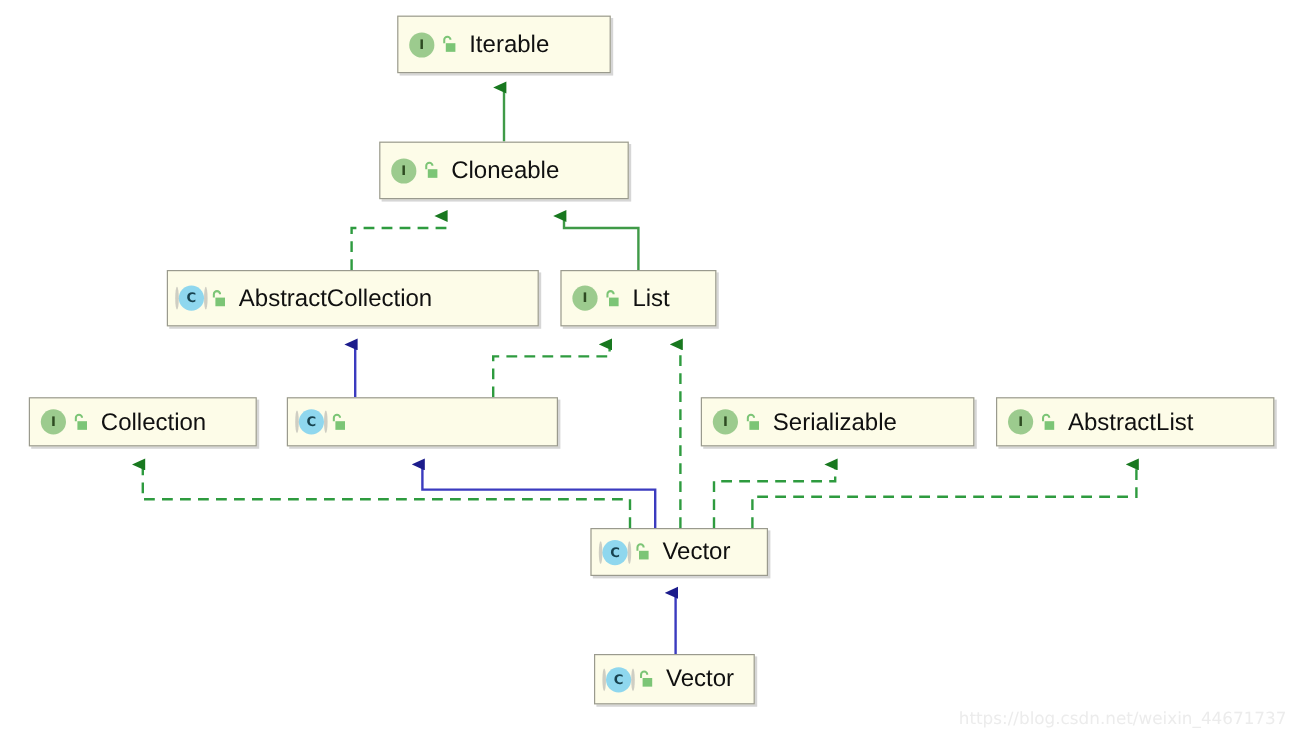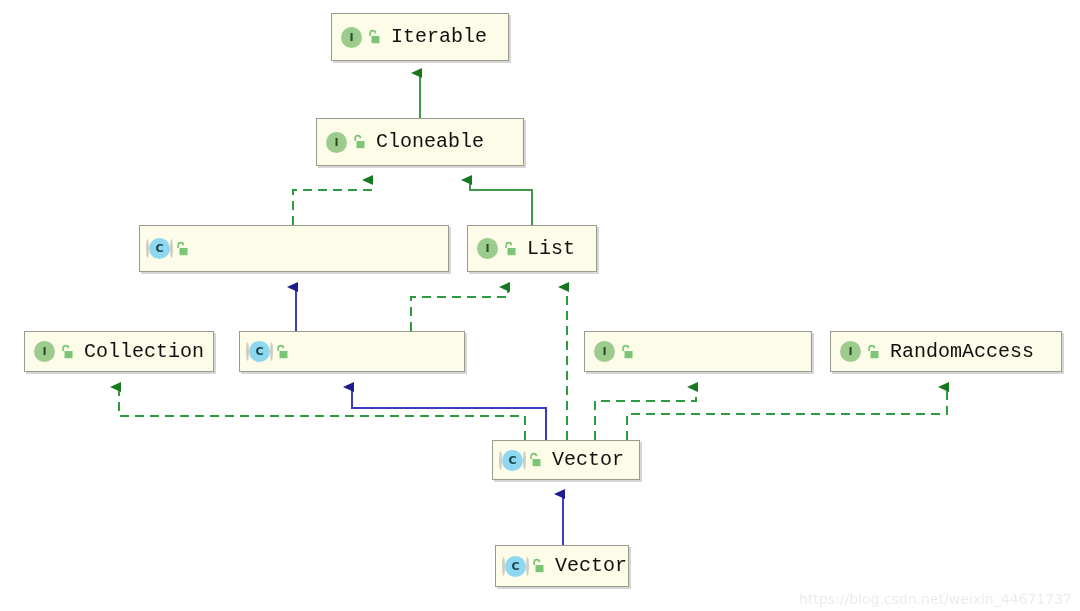--- a/index.html
+++ b/index.html
@@ -19,21 +19,21 @@
     background:#fdfce8;
     border:1px solid #9a9a8e;
     box-shadow:2px 2px 0 0 rgba(0,0,0,0.16);
     display:flex;
     align-items:center;
     padding:0 11px 0 9px;
     white-space:nowrap;
   }
   .node .glyphs{display:flex;align-items:center;flex:0 0 auto;}
   .node .label{
-    font-family:Liberation Mono, monospace;
+    font-family:Liberation Sans, sans-serif;
     font-size:20px;
     color:#101010;
     letter-spacing:0px;
     margin-left:10px;
     line-height:1;
   }
 
   
   .badge{
     width:21px;height:21px;border-radius:50%;
@@ -127,20 +127,21 @@
   </div>
 
   <div class="node" style="left:139px;top:225px;width:310px;height:47px;">
     <span class="glyphs">
       <span class="badge cls">C</span>
       <svg class="lock" viewBox="0 0 14 16">
         <path d="M3.2,7 L3.2,4.2 A2.6,2.6 0 0 1 8.4,4.2" fill="none" stroke="#7cc576" stroke-width="1.7"></path>
         <rect x="4.5" y="7" width="8" height="7.2" fill="#7cc576"></rect>
       </svg>
     </span>
+    <span class="label">AbstractCollection</span>
   </div>
 
   <div class="node" style="left:467px;top:225px;width:130px;height:47px;">
     <span class="glyphs">
       <span class="badge iface">I</span>
       <svg class="lock" viewBox="0 0 14 16">
         <path d="M3.2,7 L3.2,4.2 A2.6,2.6 0 0 1 8.4,4.2" fill="none" stroke="#7cc576" stroke-width="1.7"></path>
         <rect x="4.5" y="7" width="8" height="7.2" fill="#7cc576"></rect>
       </svg>
     </span>
@@ -169,31 +170,32 @@
   </div>
 
   <div class="node" style="left:584px;top:331px;width:228px;height:41px;">
     <span class="glyphs">
       <span class="badge iface">I</span>
       <svg class="lock" viewBox="0 0 14 16">
         <path d="M3.2,7 L3.2,4.2 A2.6,2.6 0 0 1 8.4,4.2" fill="none" stroke="#7cc576" stroke-width="1.7"></path>
         <rect x="4.5" y="7" width="8" height="7.2" fill="#7cc576"></rect>
       </svg>
     </span>
+    <span class="label">Serializable</span>
   </div>
 
   <div class="node" style="left:830px;top:331px;width:232px;height:41px;">
     <span class="glyphs">
       <span class="badge iface">I</span>
       <svg class="lock" viewBox="0 0 14 16">
         <path d="M3.2,7 L3.2,4.2 A2.6,2.6 0 0 1 8.4,4.2" fill="none" stroke="#7cc576" stroke-width="1.7"></path>
         <rect x="4.5" y="7" width="8" height="7.2" fill="#7cc576"></rect>
       </svg>
     </span>
-    <span class="label">RandomAccess</span>
+    <span class="label">AbstractList</span>
   </div>
 
   <div class="node" style="left:492px;top:440px;width:148px;height:40px;">
     <span class="glyphs">
       <span class="badge cls">C</span>
       <svg class="lock" viewBox="0 0 14 16">
         <path d="M3.2,7 L3.2,4.2 A2.6,2.6 0 0 1 8.4,4.2" fill="none" stroke="#7cc576" stroke-width="1.7"></path>
         <rect x="4.5" y="7" width="8" height="7.2" fill="#7cc576"></rect>
       </svg>
     </span>

